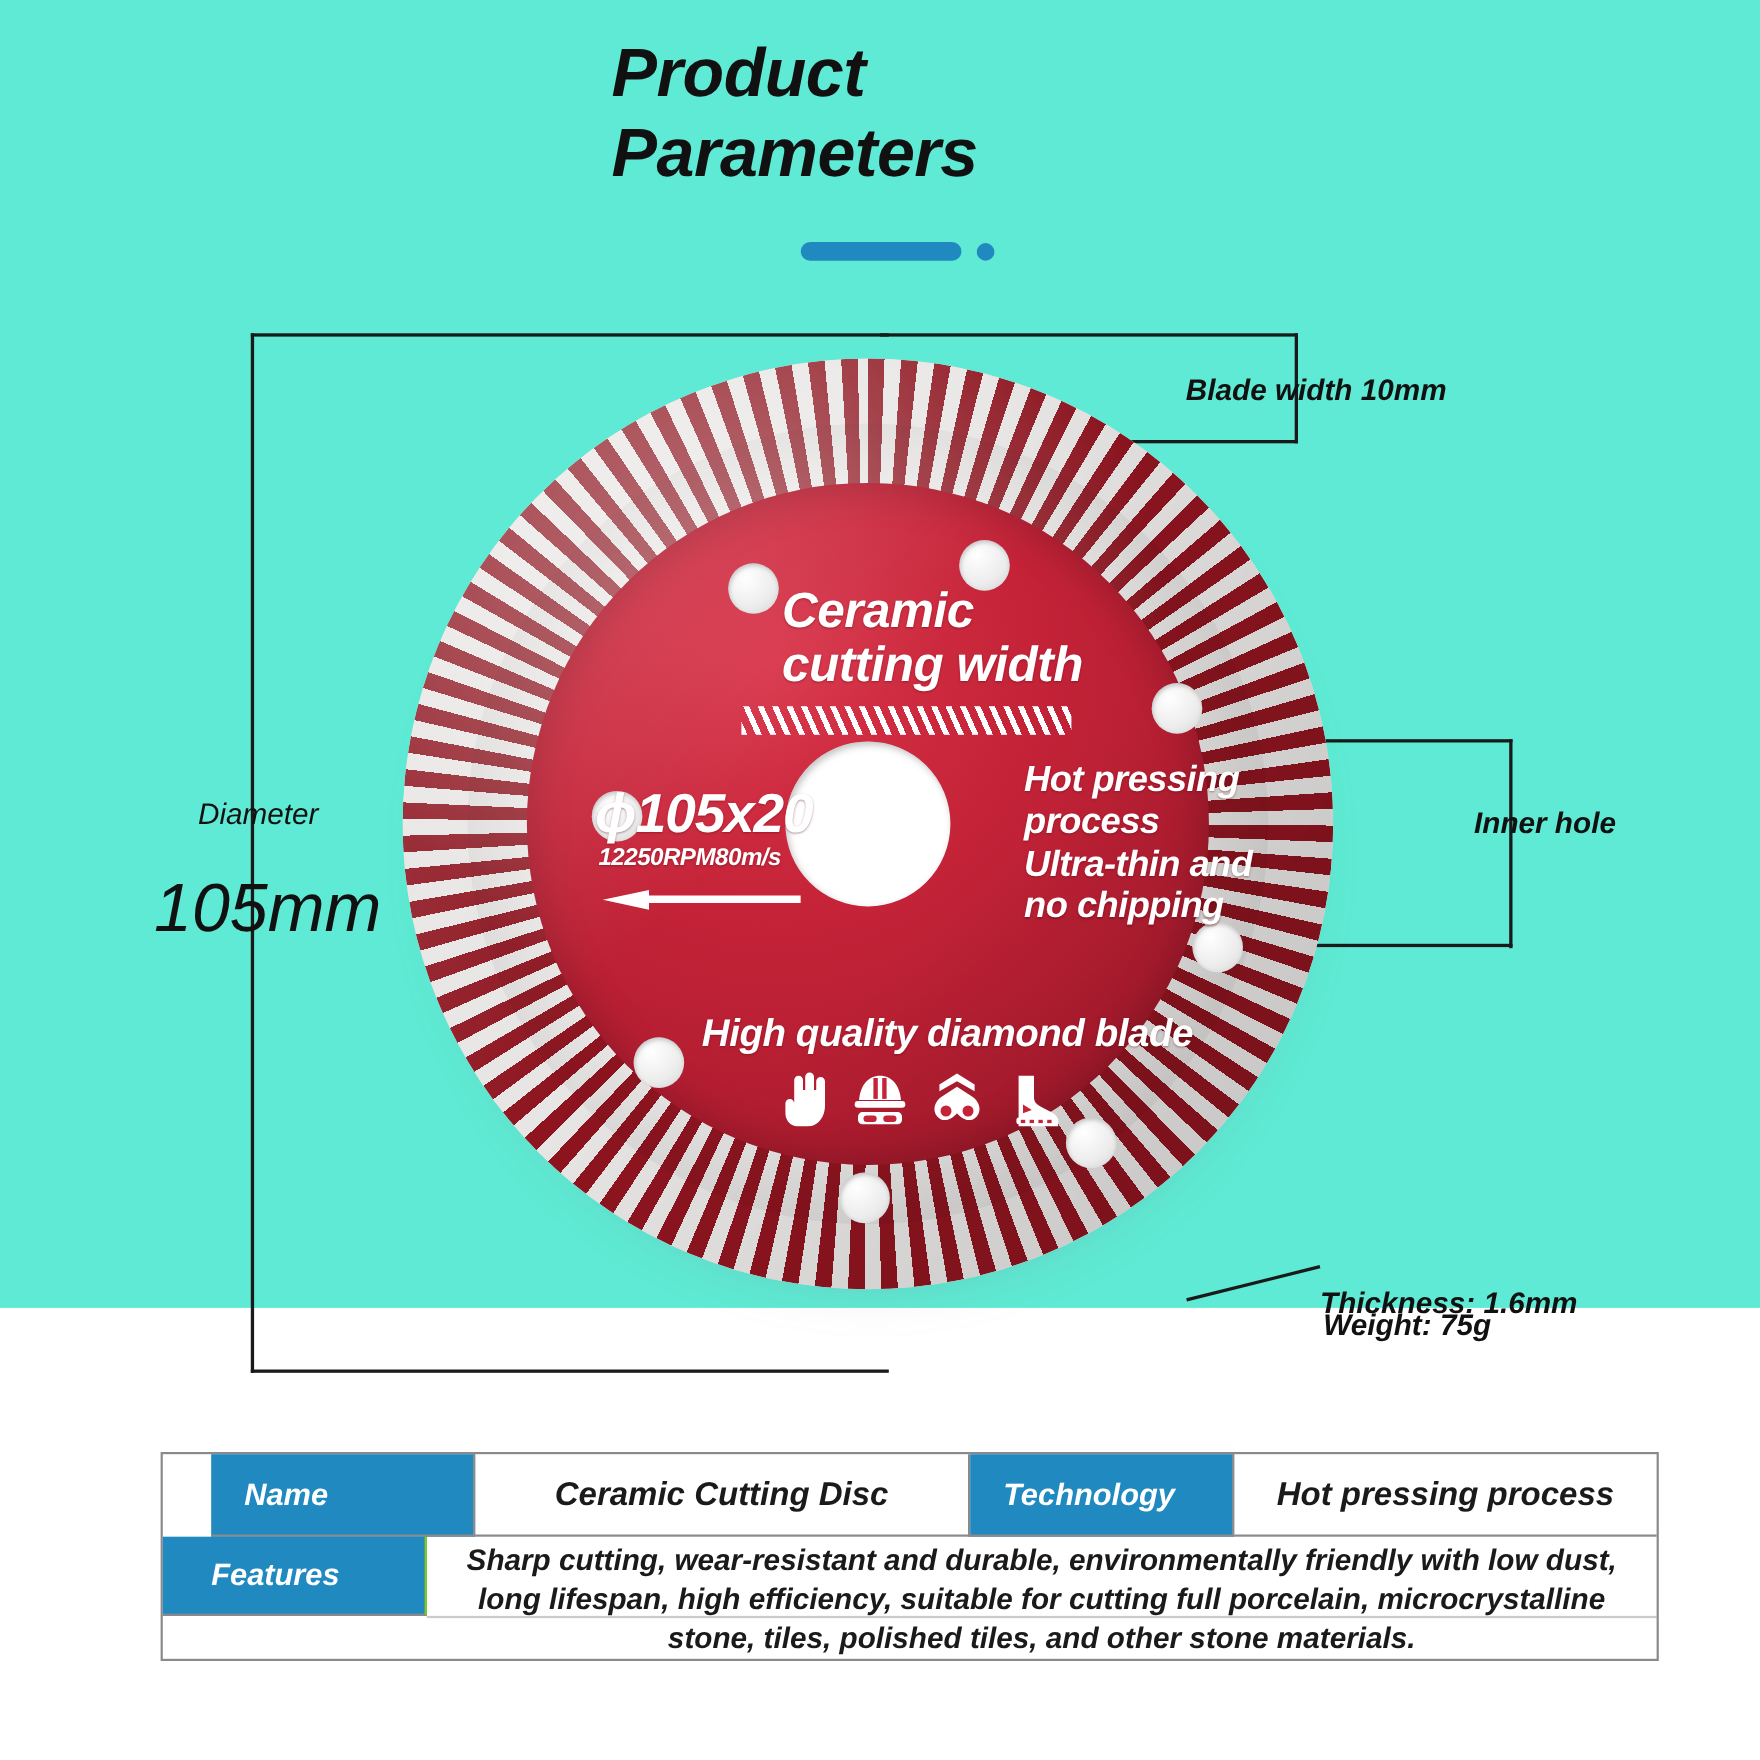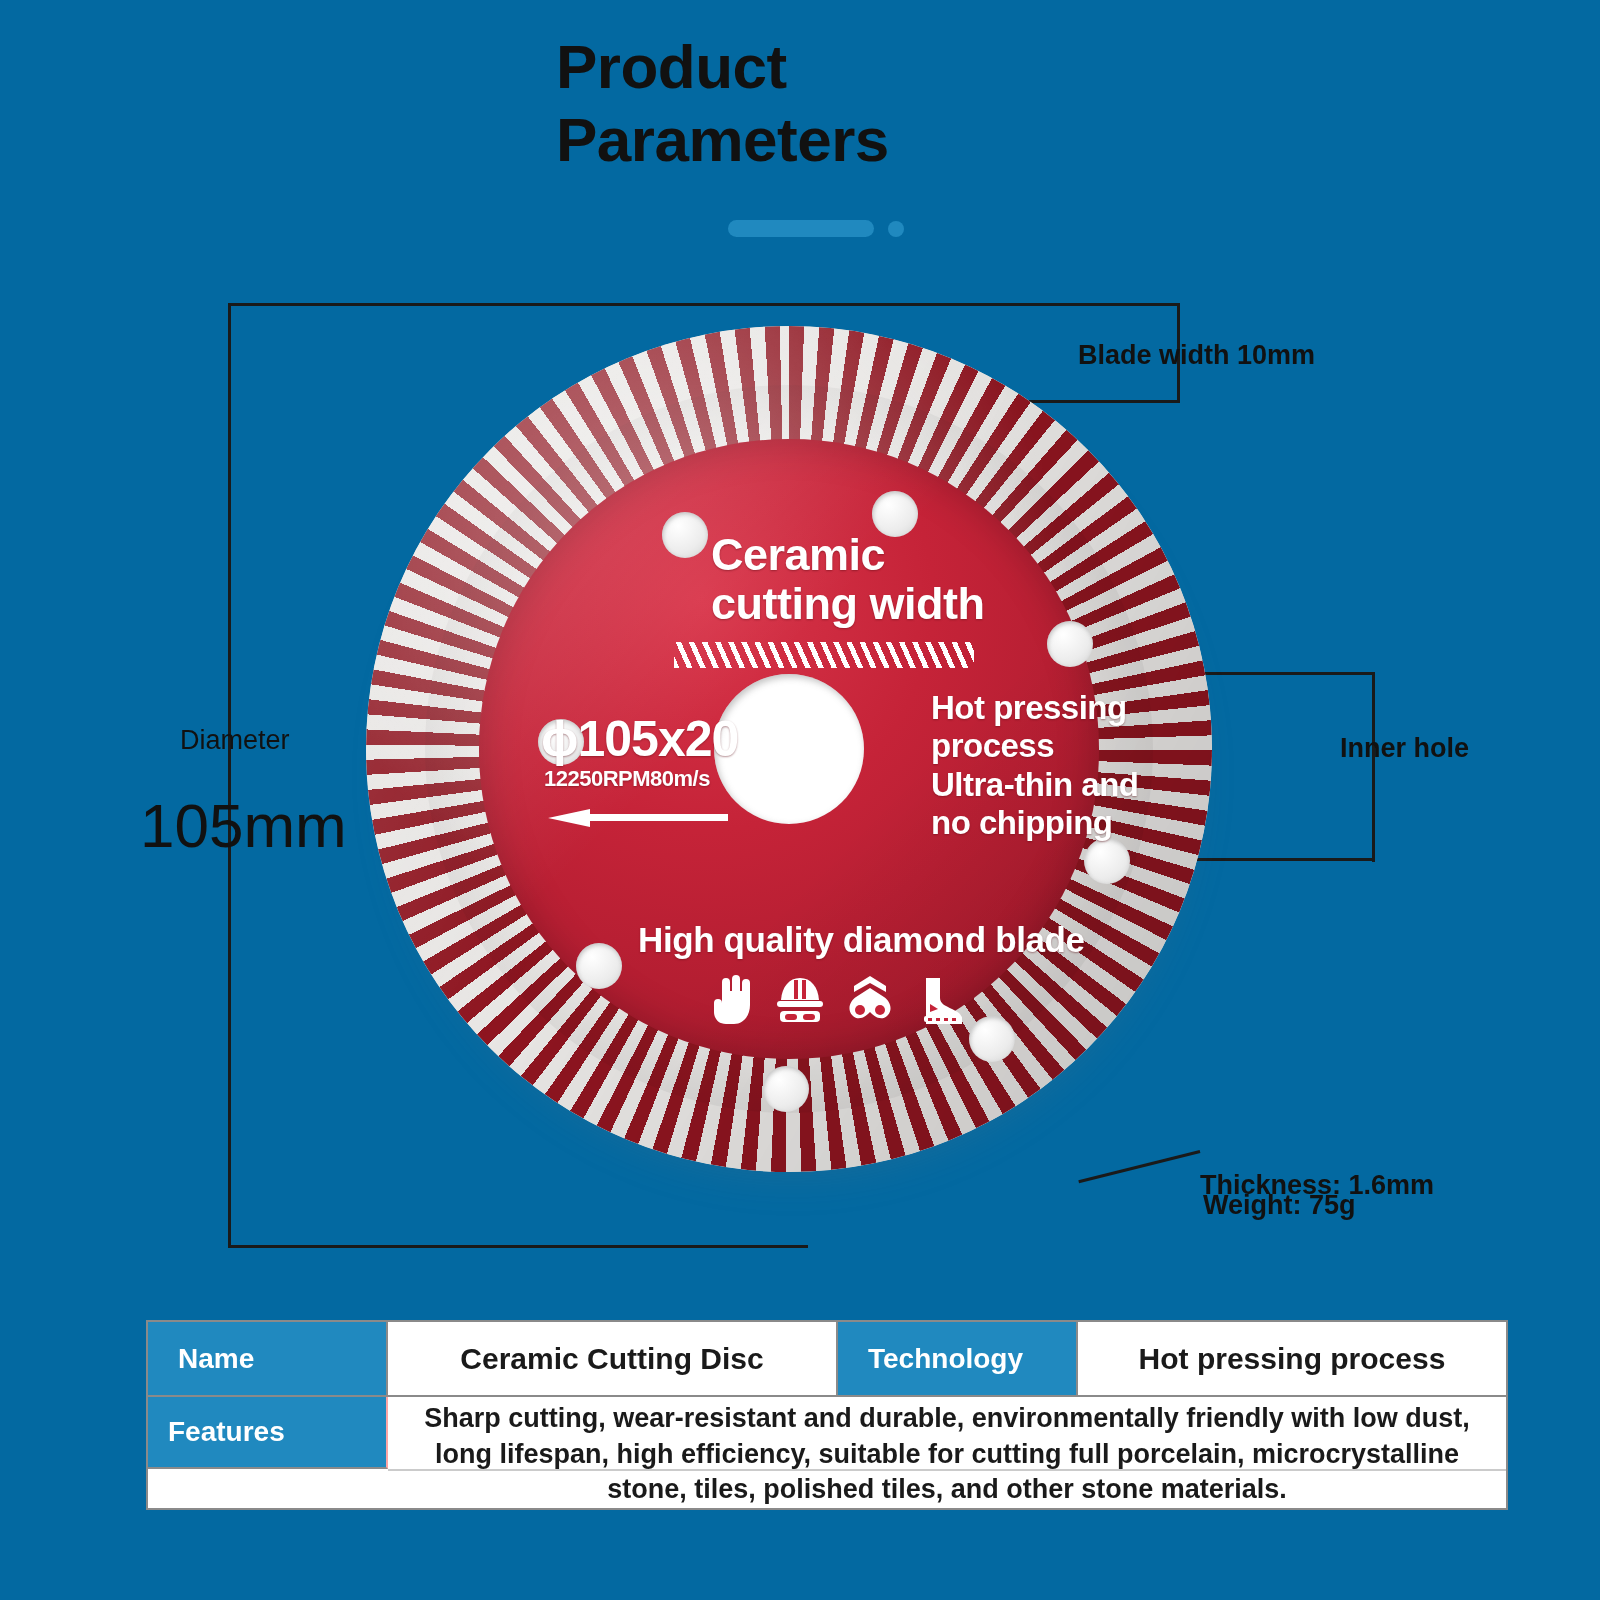--- a/index.html
+++ b/index.html
@@ -4,22 +4,23 @@
 <style>
   * { box-sizing: border-box; margin: 0; padding: 0; }
   html, body {
     width: 1600px; height: 1600px;
     background: #ffffff;
     font-family: "Liberation Sans", sans-serif;
     overflow: hidden;
   }
   #page {
     position: relative;
-    width: 1600px; height: 1600px;
-    background: #0369a1;
+    width: 1600px; height: 1189px;
+    background: #5eead4;
+    font-style: italic;
   }
 
   
   #title-block {
     position: absolute;
     left: 556px; top: 30px;
     width: 640px;
   }
   .title-line {
     font-size: 62px;
@@ -224,38 +225,38 @@
   .tcell-value {
     color: #1a1a1a;
     font-size: 30px;
     font-weight: bold;
     display: flex;
     align-items: center;
     justify-content: center;
     border-bottom: 2px solid #8a8a8a;
     text-align: center;
   }
-  #row1 .tcell-label:first-child { flex: 0 0 240px; }
+  #row1 .tcell-label:first-child { flex: 0 0 240px; margin-left: 44px; }
   #cell-name-val   { flex: 0 0 450px; border-right: 2px solid #8a8a8a; }
   #cell-tech-label { flex: 0 0 240px; }
   #cell-tech-val   { flex: 1 1 auto; }
   .trow .tcell-label, .trow .tcell-value { height: 75px; }
 
   #row-merged { position: relative; display: flex; }
   #merged-labels { flex: 0 0 240px; display: flex; flex-direction: column; }
   .merged-lbl {
     background: #2089bf;
     color: #ffffff;
     font-size: 28px;
     font-weight: bold;
     display: flex;
     align-items: center;
-    padding-left: 20px;
+    padding-left: 44px;
     height: 72px;
-    border-right: 2px solid #fca5a5;
+    border-right: 2px solid #84cc16;
   }
   #merged-lbl-features { border-bottom: 2px solid #8a8a8a; }
   #merged-text {
     flex: 1 1 auto;
     display: flex;
     align-items: center;
     justify-content: center;
     text-align: center;
     font-size: 27px;
     font-weight: bold;

